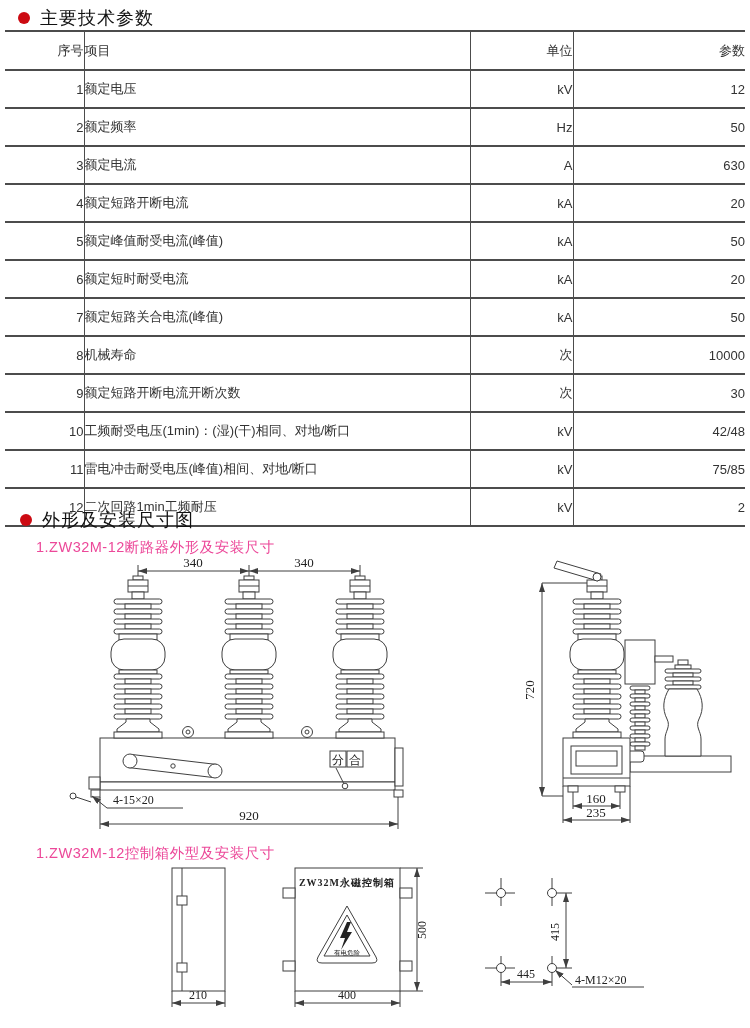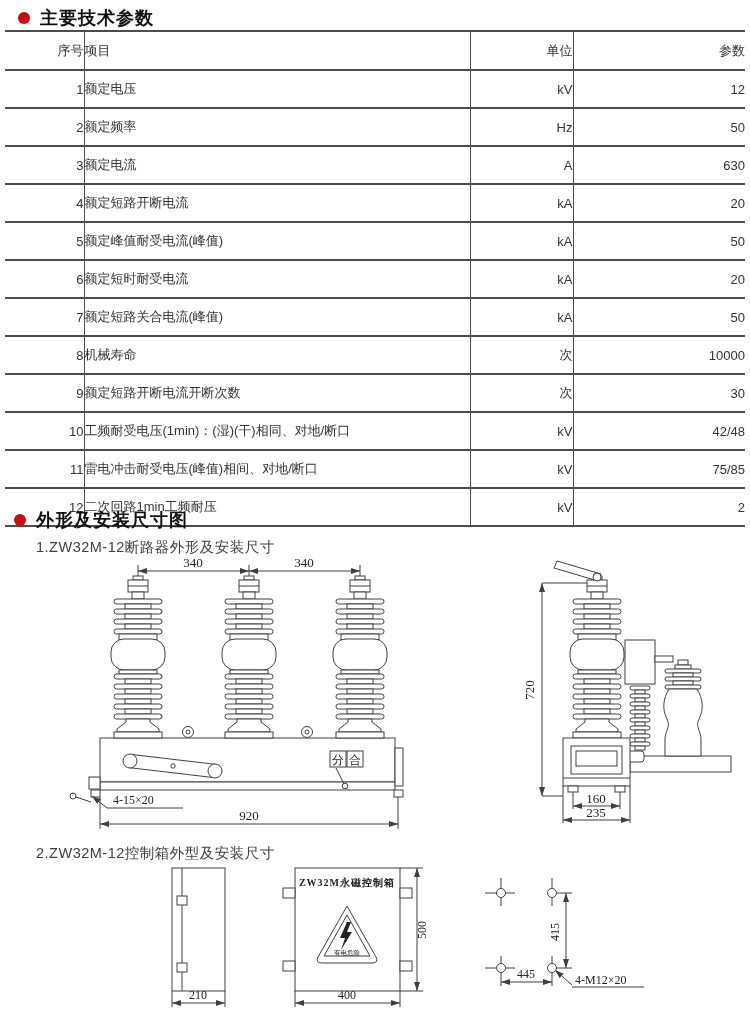--- a/index.html
+++ b/index.html
@@ -1,19 +1,19 @@
 <!DOCTYPE html>
 <html><head>
 <meta charset="utf-8">
 <style>
   html,body{margin:0;padding:0;background:#ffffff;}
   body{width:750px;height:1028px;position:relative;font-family:"Liberation Sans",sans-serif;color:#222;overflow:hidden;}
-  .heading{position:absolute;display:flex;align-items:center;gap:10px;font-weight:bold;font-size:18px;color:#111;letter-spacing:1px;}
+  .heading{position:absolute;display:flex;align-items:center;gap:10px;font-weight:normal;font-size:18px;color:#111;letter-spacing:1px;}
   .bullet{width:12px;height:12px;border-radius:50%;background:#cc0a12;flex:0 0 auto;}
-  .subtitle{position:absolute;font-size:14.5px;color:#404040;letter-spacing:0.5px;}
+  .subtitle{position:absolute;font-size:14.5px;color:#ec4899;letter-spacing:0.5px;}
   table.params{position:absolute;left:5px;top:30px;width:740px;border-collapse:collapse;table-layout:fixed;font-size:13px;color:#333;}
   table.params th,table.params td{border-top:2px solid #4c4c4c;font-weight:normal;text-align:right;padding:0;}
   table.params{border-bottom:2px solid #4c4c4c;}
   table.params .c0,table.params .c1,table.params .c2{border-right:1px solid #4c4c4c;}
   table.params th{height:37px;}
   table.params td{height:36px;}
   table.params .item{text-align:left;}
   svg{position:absolute;}
   svg .ln{stroke:#3f3f3f;stroke-width:1;fill:none;}
   svg .fw{stroke:#3f3f3f;stroke-width:1;fill:#ffffff;}
@@ -115,21 +115,21 @@
       </tr>
   <tr>
         <td class="c0">12</td>
         <td class="c1 item">二次回路1min工频耐压</td>
         <td class="c2">kV</td>
         <td>2</td>
       </tr>
 </tbody>
   </table>
 
-<div class="heading" style="left:14px;top:508px;">
+<div class="heading" style="left:20px;top:508px;">
   <span class="bullet"></span>
   <span>外形及安装尺寸图</span>
 </div>
 
 <div class="subtitle" style="left:36px;top:538px;">1.ZW32M-12断路器外形及安装尺寸</div>
 
 <svg style="left:45px;top:556px;" width="700" height="284" viewBox="0 0 700 284">
   <defs>
     <marker id="arr1" markerWidth="10" markerHeight="8" refX="9" refY="3" orient="auto-start-reverse" markerUnits="userSpaceOnUse">
       <path d="M0,0 L9,3 L0,6 Z" fill="#3f3f3f"></path>
@@ -278,21 +278,21 @@
     <line class="ln" x1="575" y1="236" x2="575" y2="253"></line>
     <line class="dim" x1="528" y1="250" x2="575" y2="250" marker-start="url(#arr1)" marker-end="url(#arr1)"></line>
     <text class="dimtext" x="551" y="247">160</text>
     <line class="ln" x1="518" y1="230" x2="518" y2="267"></line>
     <line class="ln" x1="585" y1="230" x2="585" y2="267"></line>
     <line class="dim" x1="518" y1="264" x2="585" y2="264" marker-start="url(#arr1)" marker-end="url(#arr1)"></line>
     <text class="dimtext" x="551" y="261">235</text>
   </g>
 </svg>
 
-<div class="subtitle" style="left:36px;top:844px;">2.ZW32M-12控制箱外型及安装尺寸</div>
+<div class="subtitle" style="left:36px;top:844px;">1.ZW32M-12控制箱外型及安装尺寸</div>
 
 <svg style="left:45px;top:866px;" width="700" height="160" viewBox="0 0 700 160">
   <defs>
     <marker id="arr2" markerWidth="10" markerHeight="8" refX="9" refY="3" orient="auto-start-reverse" markerUnits="userSpaceOnUse">
       <path d="M0,0 L9,3 L0,6 Z" fill="#3f3f3f"></path>
     </marker>
   </defs>
 
   <g>
     <rect class="fw" x="127" y="2" width="53" height="123"></rect>

